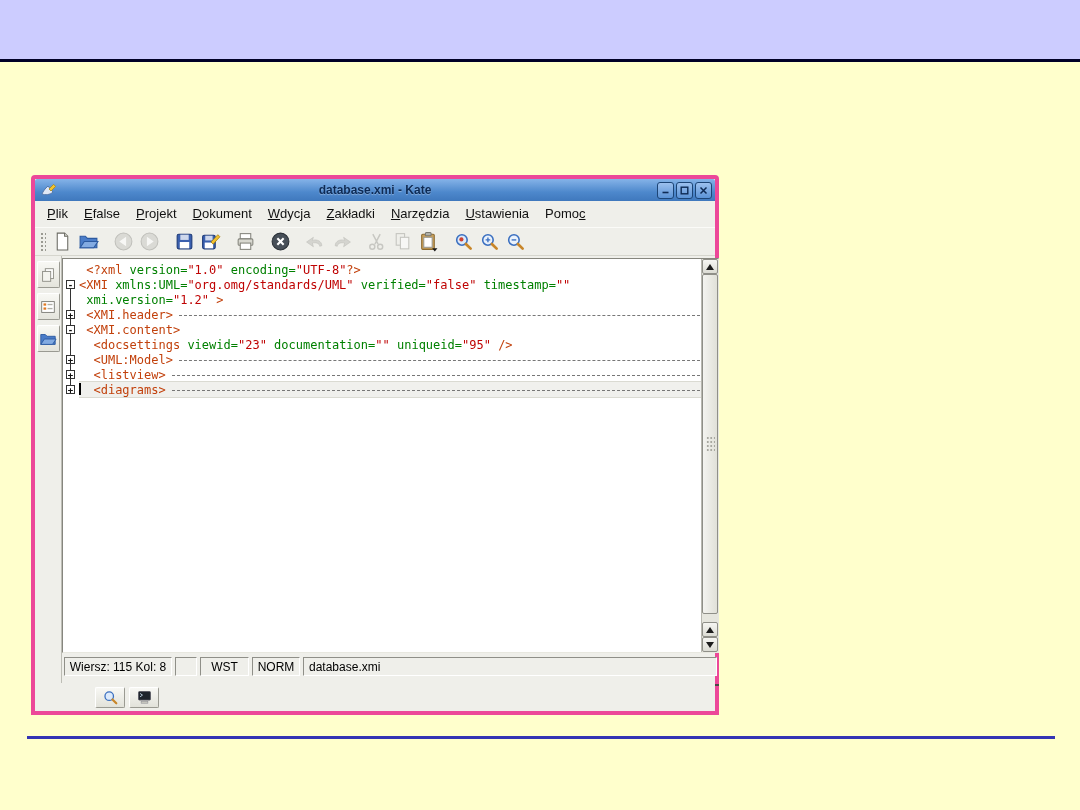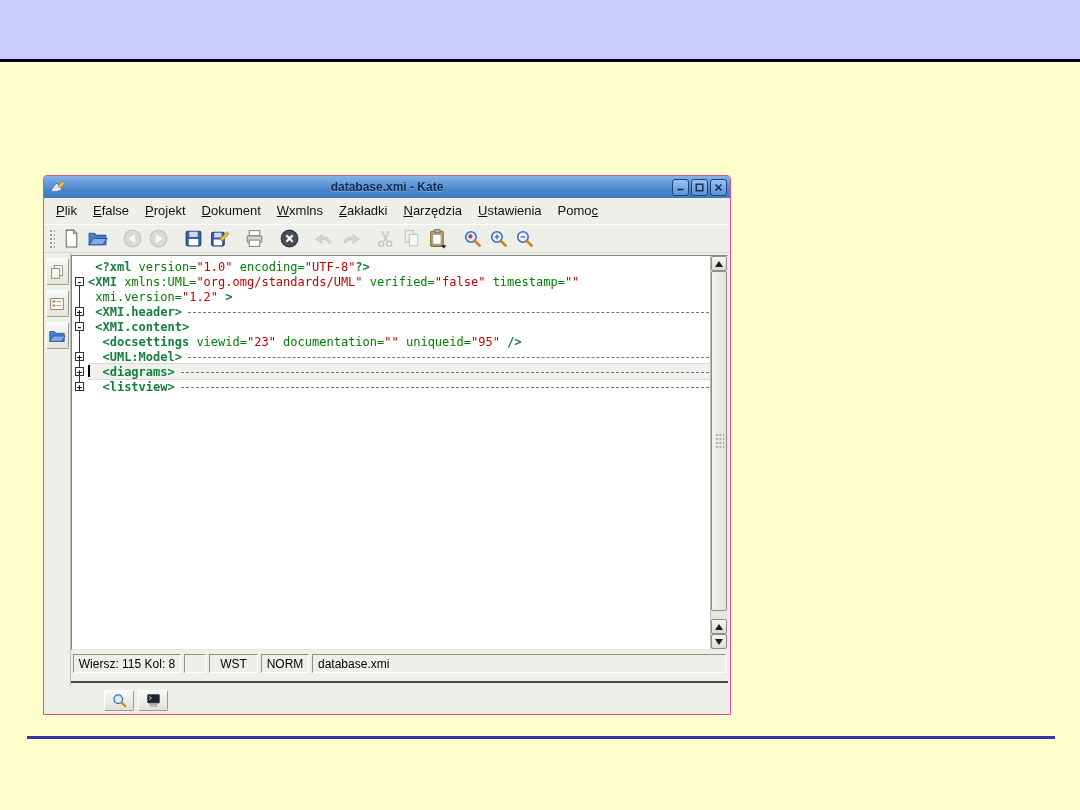--- a/index.html
+++ b/index.html
@@ -5,22 +5,22 @@
   html,body{margin:0;padding:0}
   body{width:1080px;height:810px;position:relative;background:#ffffcc;
        font-family:"Liberation Sans",sans-serif;overflow:hidden}
   *{box-sizing:border-box}
 
   .top-band{position:absolute;left:0;top:0;width:1080px;height:62px;
             background:#ccccff;border-bottom:3px solid #000028}
   .bottom-rule{position:absolute;left:27px;top:736px;width:1028px;height:3px;background:#3434b4}
 
   
-  .kate{position:absolute;left:43px;top:175px;width:688px;height:540px;
-        border:1px solid #ec4899;border-radius:4px 4px 0 0;background:#efefea}
+  .kate{position:absolute;left:31px;top:175px;width:688px;height:540px;
+        border:4px solid #ec4899;border-radius:4px 4px 0 0;background:#efefea}
 
   .titlebar{position:absolute;left:0;top:0;right:0;height:22px;
             background:linear-gradient(#85b3e8,#4d88cc 60%,#3f78bd);
             display:flex;align-items:center;padding:0 3px;border-radius:2px 2px 0 0}
   .app-icon{width:16px;height:16px;margin-left:2px;z-index:1}
   .title{position:absolute;left:0;right:0;text-align:center;font-size:12px;font-weight:bold;
          color:#0e2b55;text-shadow:0 1px 1px rgba(255,255,255,.35)}
   .tb-btns{margin-left:auto;display:flex;gap:2px;z-index:1}
   .wbtn{width:17px;height:17px;border:1px solid #1d4576;border-radius:3px;
         background:linear-gradient(#9cc0ee,#5b93d6);display:flex;align-items:center;justify-content:center}
@@ -51,21 +51,21 @@
           border:1px solid;border-color:#86867e #e8e8e0 #e8e8e0 #86867e}
   .fold-margin{position:absolute;left:0;top:0;width:16px;bottom:0;background:#fff}
   .fold-tree{position:absolute;left:7px;top:25px;width:1px;height:107px;background:#333}
   .fold-box{position:absolute;left:3px;width:9px;height:9px;border:1px solid #333;background:#fff;
             font:bold 9px/8px "DejaVu Sans Mono",monospace;text-align:center;color:#111}
 
   .code{position:absolute;left:16px;top:0;right:17px;bottom:0;padding-top:3px;
         font-family:"DejaVu Sans Mono",monospace;font-size:12px;overflow:hidden}
   .code-line{display:flex;align-items:center;height:15px;position:relative}
   .code-text{white-space:pre}
-  .tok-tag{font-weight:bold;color:#15803d}
+  .tok-tag{font-weight:normal;color:#c2410c}
   .tok-attr{color:#008000}
   .tok-val{color:#bf0303}
   .tok-plain{color:#000}
   .fold-dash{flex:1;border-top:1px dashed #777;margin:1px 1px 0 6px}
   .code-line.current{background:#f0f0ed;box-shadow:0 1px 0 #dadad2,0 -1px 0 #dadad2}
   .cursor{position:absolute;left:0;top:1px;width:2px;height:12px;background:#000}
 
   .scrollbar{position:absolute;right:0;top:0;width:17px;bottom:0;background:#e6e6de;
              border-left:1px solid #b8b8b0}
   .sb-btn{position:absolute;left:0;width:16px;height:15px;border:1px solid #8f8f88;border-radius:2px;
@@ -132,21 +132,21 @@
           </svg>
       </div>
     </div>
   </div>
 
   <div class="menubar">
     <div class="menu-item"><span></span><span class="u">P</span><span>lik</span></div>
     <div class="menu-item"><span></span><span class="u">E</span><span>false</span></div>
     <div class="menu-item"><span></span><span class="u">P</span><span>rojekt</span></div>
     <div class="menu-item"><span></span><span class="u">D</span><span>okument</span></div>
-    <div class="menu-item"><span></span><span class="u">W</span><span>xmlns</span></div>
+    <div class="menu-item"><span></span><span class="u">W</span><span>dycja</span></div>
     <div class="menu-item"><span></span><span class="u">Z</span><span>akładki</span></div>
     <div class="menu-item"><span></span><span class="u">N</span><span>arzędzia</span></div>
     <div class="menu-item"><span></span><span class="u">U</span><span>stawienia</span></div>
     <div class="menu-item"><span>Pomo</span><span class="u">c</span><span></span></div>
   </div>
 
   <div class="toolbar">
     <div class="grip"></div>
     <div class="tbtn">
       <svg viewBox="0 0 20 20">
@@ -306,27 +306,27 @@
       <div class="code-line">
           <span class="code-text"><span class="tok-plain"> </span><span class="tok-tag">&lt;XMI.content&gt;</span></span>
         </div>
       <div class="code-line">
           <span class="code-text"><span class="tok-plain">  </span><span class="tok-tag">&lt;docsettings</span><span class="tok-plain"> </span><span class="tok-attr">viewid=</span><span class="tok-val">"23"</span><span class="tok-plain"> </span><span class="tok-attr">documentation=</span><span class="tok-val">""</span><span class="tok-plain"> </span><span class="tok-attr">uniqueid=</span><span class="tok-val">"95"</span><span class="tok-plain"> </span><span class="tok-tag">/&gt;</span></span>
         </div>
       <div class="code-line">
           <span class="code-text"><span class="tok-plain">  </span><span class="tok-tag">&lt;UML:Model&gt;</span></span>
           <span class="fold-dash"></span>
         </div>
+      <div class="code-line">
+          <span class="code-text"><span class="tok-plain">  </span><span class="tok-tag">&lt;listview&gt;</span></span>
+          <span class="fold-dash"></span>
+        </div>
       <div class="code-line current">
           <span class="cursor"></span>
           <span class="code-text"><span class="tok-plain">  </span><span class="tok-tag">&lt;diagrams&gt;</span></span>
-          <span class="fold-dash"></span>
-        </div>
-      <div class="code-line">
-          <span class="code-text"><span class="tok-plain">  </span><span class="tok-tag">&lt;listview&gt;</span></span>
           <span class="fold-dash"></span>
         </div>
     </div>
 
     <div class="scrollbar">
       <div class="sb-btn sb-top">
           <div class="tri-up"></div>
         </div>
       <div class="sb-thumb">
           <div class="sb-grip"></div>

